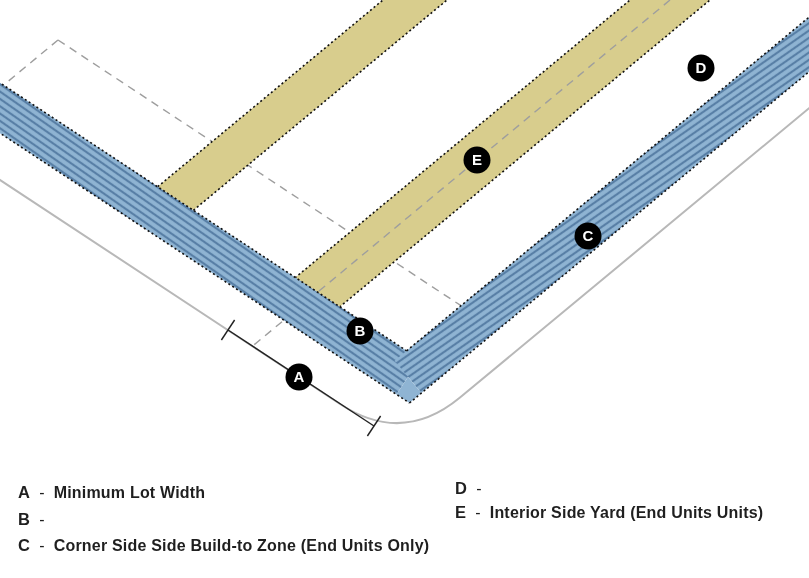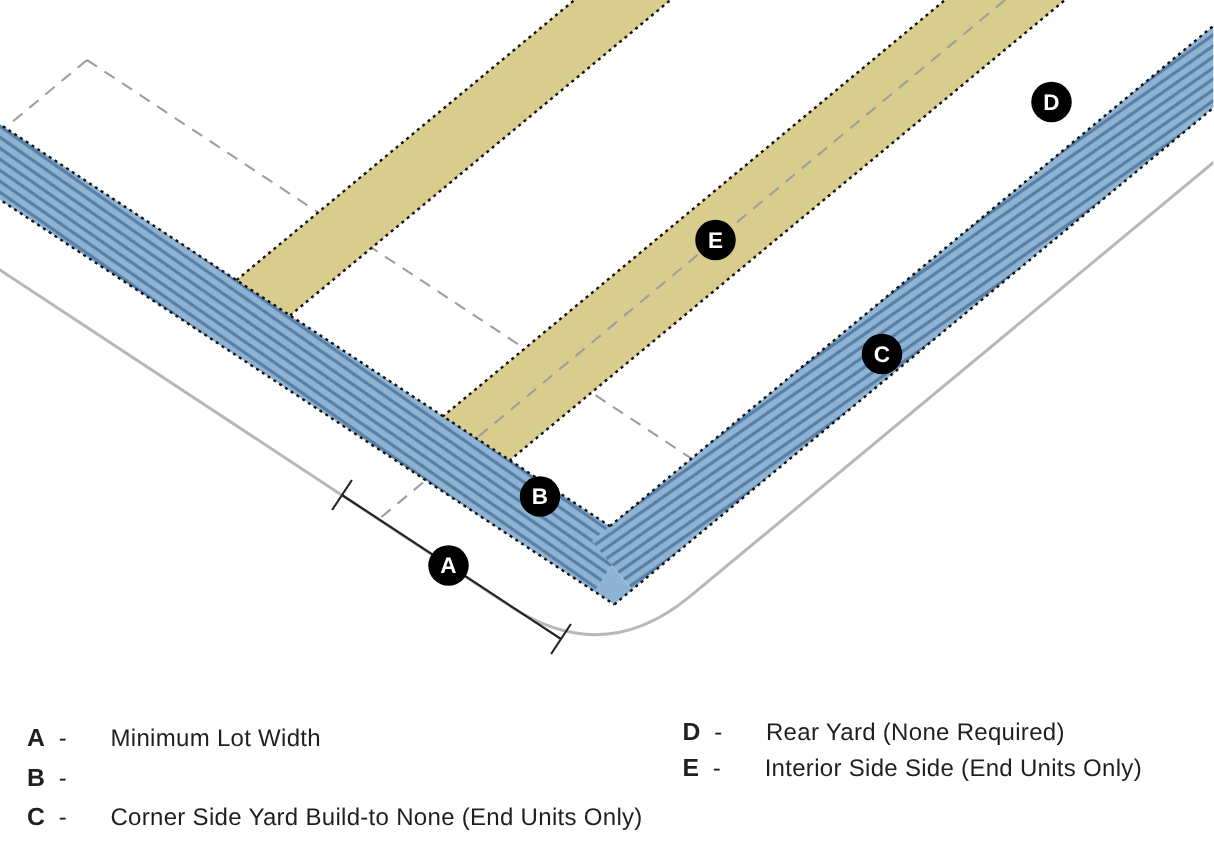--- a/index.html
+++ b/index.html
@@ -11,21 +11,21 @@
   .dash{fill:none;stroke-width:1.4;stroke-dasharray:8 6;}
   .dot{fill:none;stroke-width:1.6;stroke-dasharray:2 2.6;}
   .band{fill:none;}
   .mletter{font:700 15px "Liberation Sans",sans-serif;text-anchor:middle;}
   .legend-row{
     position:absolute;display:flex;align-items:baseline;gap:9px;
     font-size:16px;color:#1f1f1f;letter-spacing:.2px;white-space:nowrap;
   }
   .lg-letter{font-weight:700;font-size:16.5px;}
   .lg-sep{font-weight:400;}
-  .lg-text{font-weight:400;margin-left:20px;}
+  .lg-text{font-weight:700;}
 </style>
 </head>
 <body>
 
 <div class="page">
 
   <svg width="809" height="578" viewBox="0 0 809 578">
     <defs>
       <pattern id="hatchL" width="6" height="6" patternUnits="userSpaceOnUse" patternTransform="rotate(-55)">
         <rect width="6" height="6" fill="#8fb4d3"></rect>
@@ -96,27 +96,26 @@
       <span class="lg-sep">-</span>
       <span class="lg-text">Minimum Lot Width</span>
     </div>
     <div class="legend-row" style="left:18px;top:510px">
       <span class="lg-letter">B</span>
       <span class="lg-sep">-</span>
     </div>
     <div class="legend-row" style="left:18px;top:536px">
       <span class="lg-letter">C</span>
       <span class="lg-sep">-</span>
-      <span class="lg-text">Corner Side Yard Build-to None (End Units Only)</span>
+      <span class="lg-text">Corner Side Side Build-to Zone (End Units Only)</span>
     </div>
     <div class="legend-row" style="left:455px;top:479px">
       <span class="lg-letter">D</span>
       <span class="lg-sep">-</span>
-      <span class="lg-text">Rear Yard (None Required)</span>
     </div>
     <div class="legend-row" style="left:455px;top:503px">
       <span class="lg-letter">E</span>
       <span class="lg-sep">-</span>
-      <span class="lg-text">Interior Side Side (End Units Only)</span>
+      <span class="lg-text">Interior Side Yard (End Units Units)</span>
     </div>
   </div>
 
 </div>
 
 </body></html>

